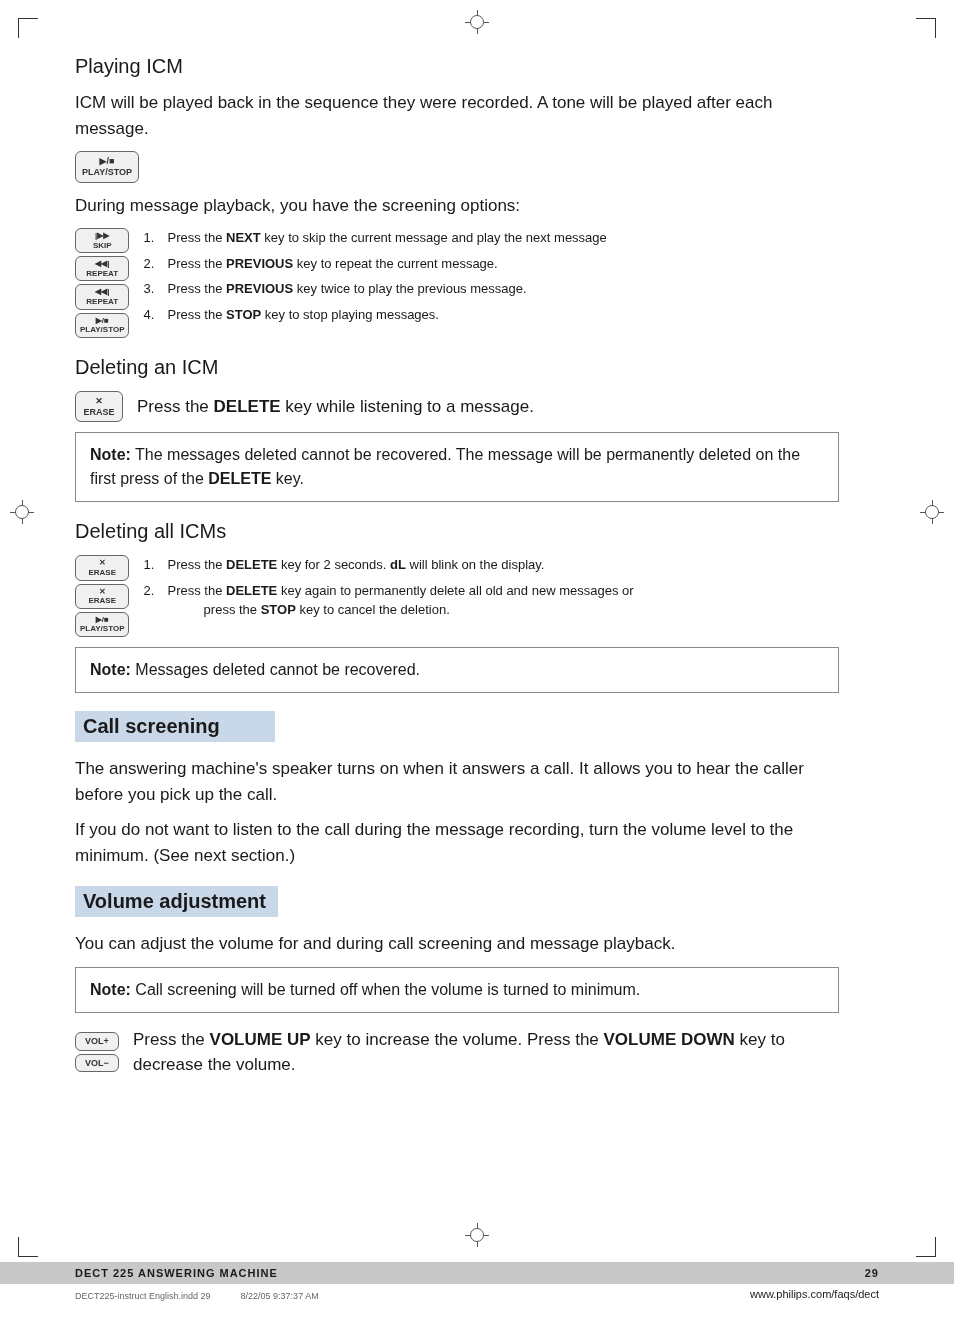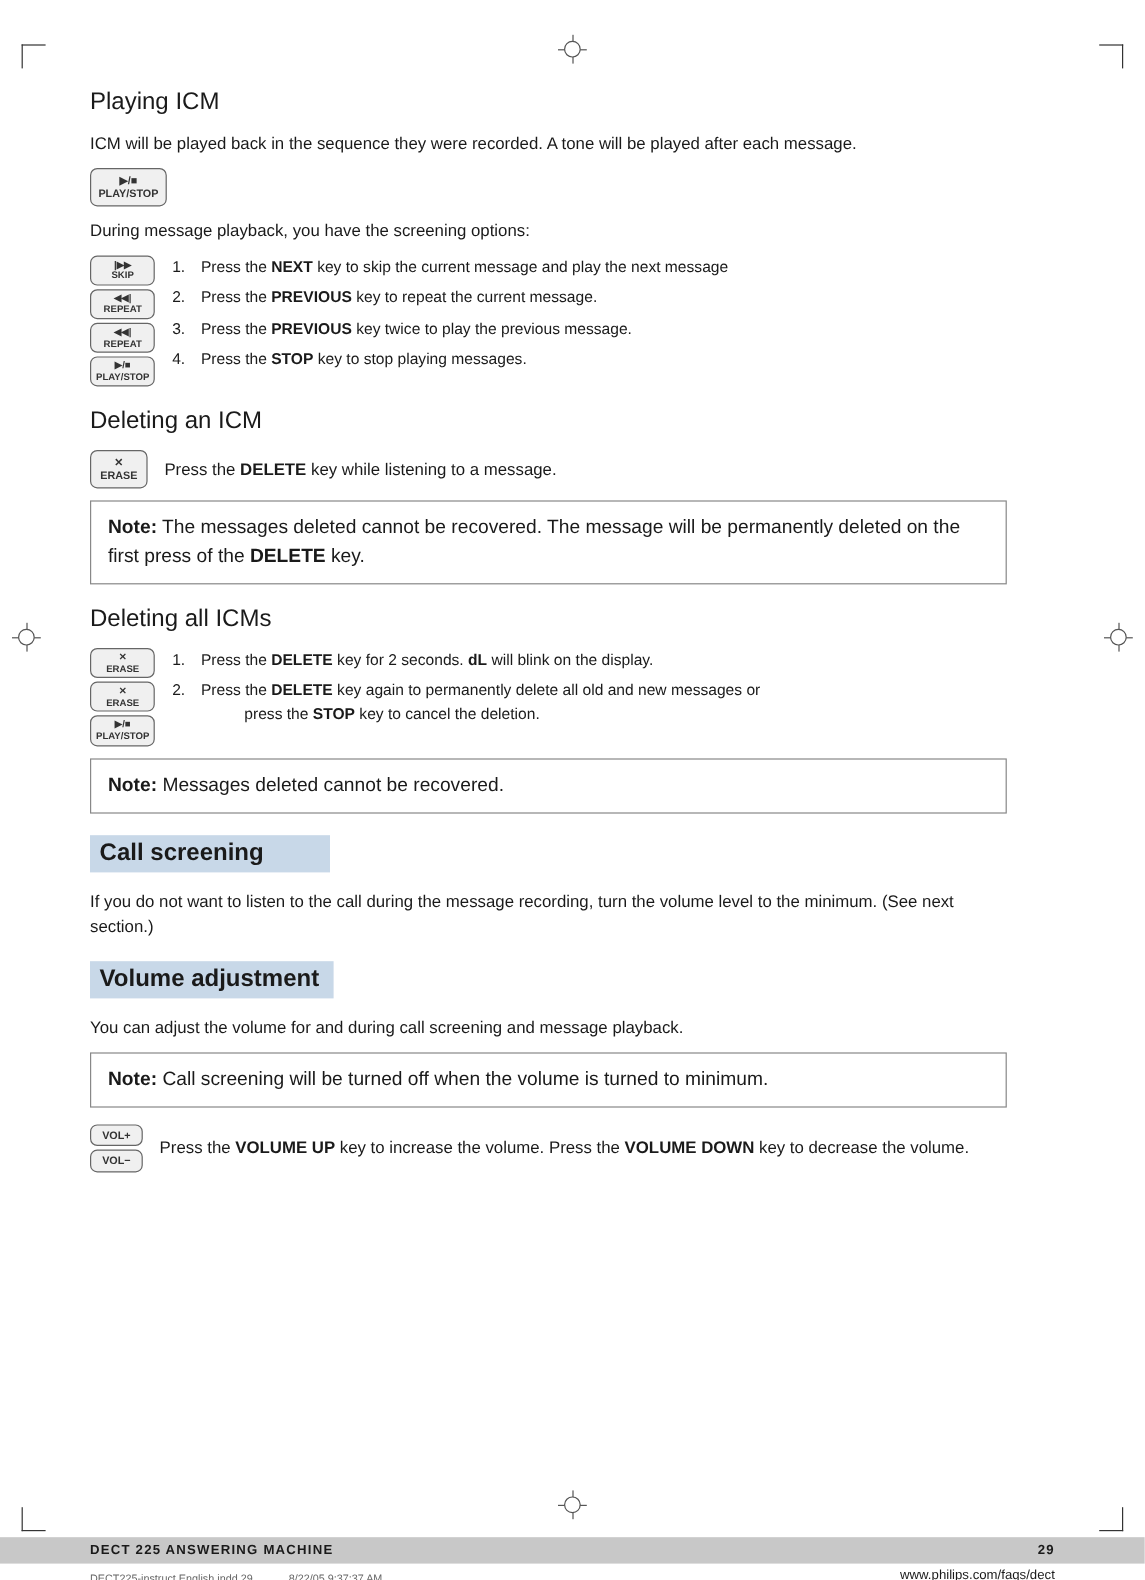--- a/index.html
+++ b/index.html
@@ -64,21 +64,20 @@
       z-index: 1;
       background: #fff;
     }
     .ch-top { top: 10px; left: 465px; }
     .ch-left { top: 500px; left: 10px; }
     .ch-right { top: 500px; right: 10px; }
     .ch-bottom { bottom: 70px; left: 465px; }
 
     .content {
       padding: 55px 115px 20px 75px;
-      margin-top: 19px;
     }
 
     
     .section-title {
       font-size: 20px;
       font-weight: normal;
       color: #1a1a1a;
       margin-bottom: 12px;
       margin-top: 0;
     }
@@ -90,21 +89,21 @@
       font-size: 20px;
       font-weight: bold;
       color: #1a1a1a;
       margin-bottom: 14px;
       min-width: 200px;
     }
 
     p {
       margin-bottom: 10px;
       line-height: 1.5;
-      font-size: 14px;
+      font-size: 17px;
     }
 
     .note-box {
       border: 1px solid #888;
       padding: 10px 14px;
       margin: 10px 0 14px 0;
       font-size: 16px;
       line-height: 1.5;
       background: #fff;
     }
@@ -344,20 +343,21 @@
       </div>
 
       <div class="note-box">
         <span class="note-label">Note:</span>
         <span>  Messages deleted cannot be recovered.</span>
       </div>
     </div>
 
     <div class="subsection">
       <div class="section-title-highlight">Call screening</div>
+      <p>The answering machine's speaker turns on when it answers a call.  It allows you to hear the caller before you pick up the call.</p>
       <p>If you do not want to listen to the call during the message recording, turn the volume level to the minimum.  (See next section.)</p>
     </div>
 
     <div class="subsection">
       <div class="section-title-highlight">Volume adjustment</div>
       <p>You can adjust the volume for and during call screening and message playback.</p>
 
       <div class="note-box">
         <span class="note-label">Note:</span>
         <span>  Call screening will be turned off when the volume is turned to minimum.</span>

